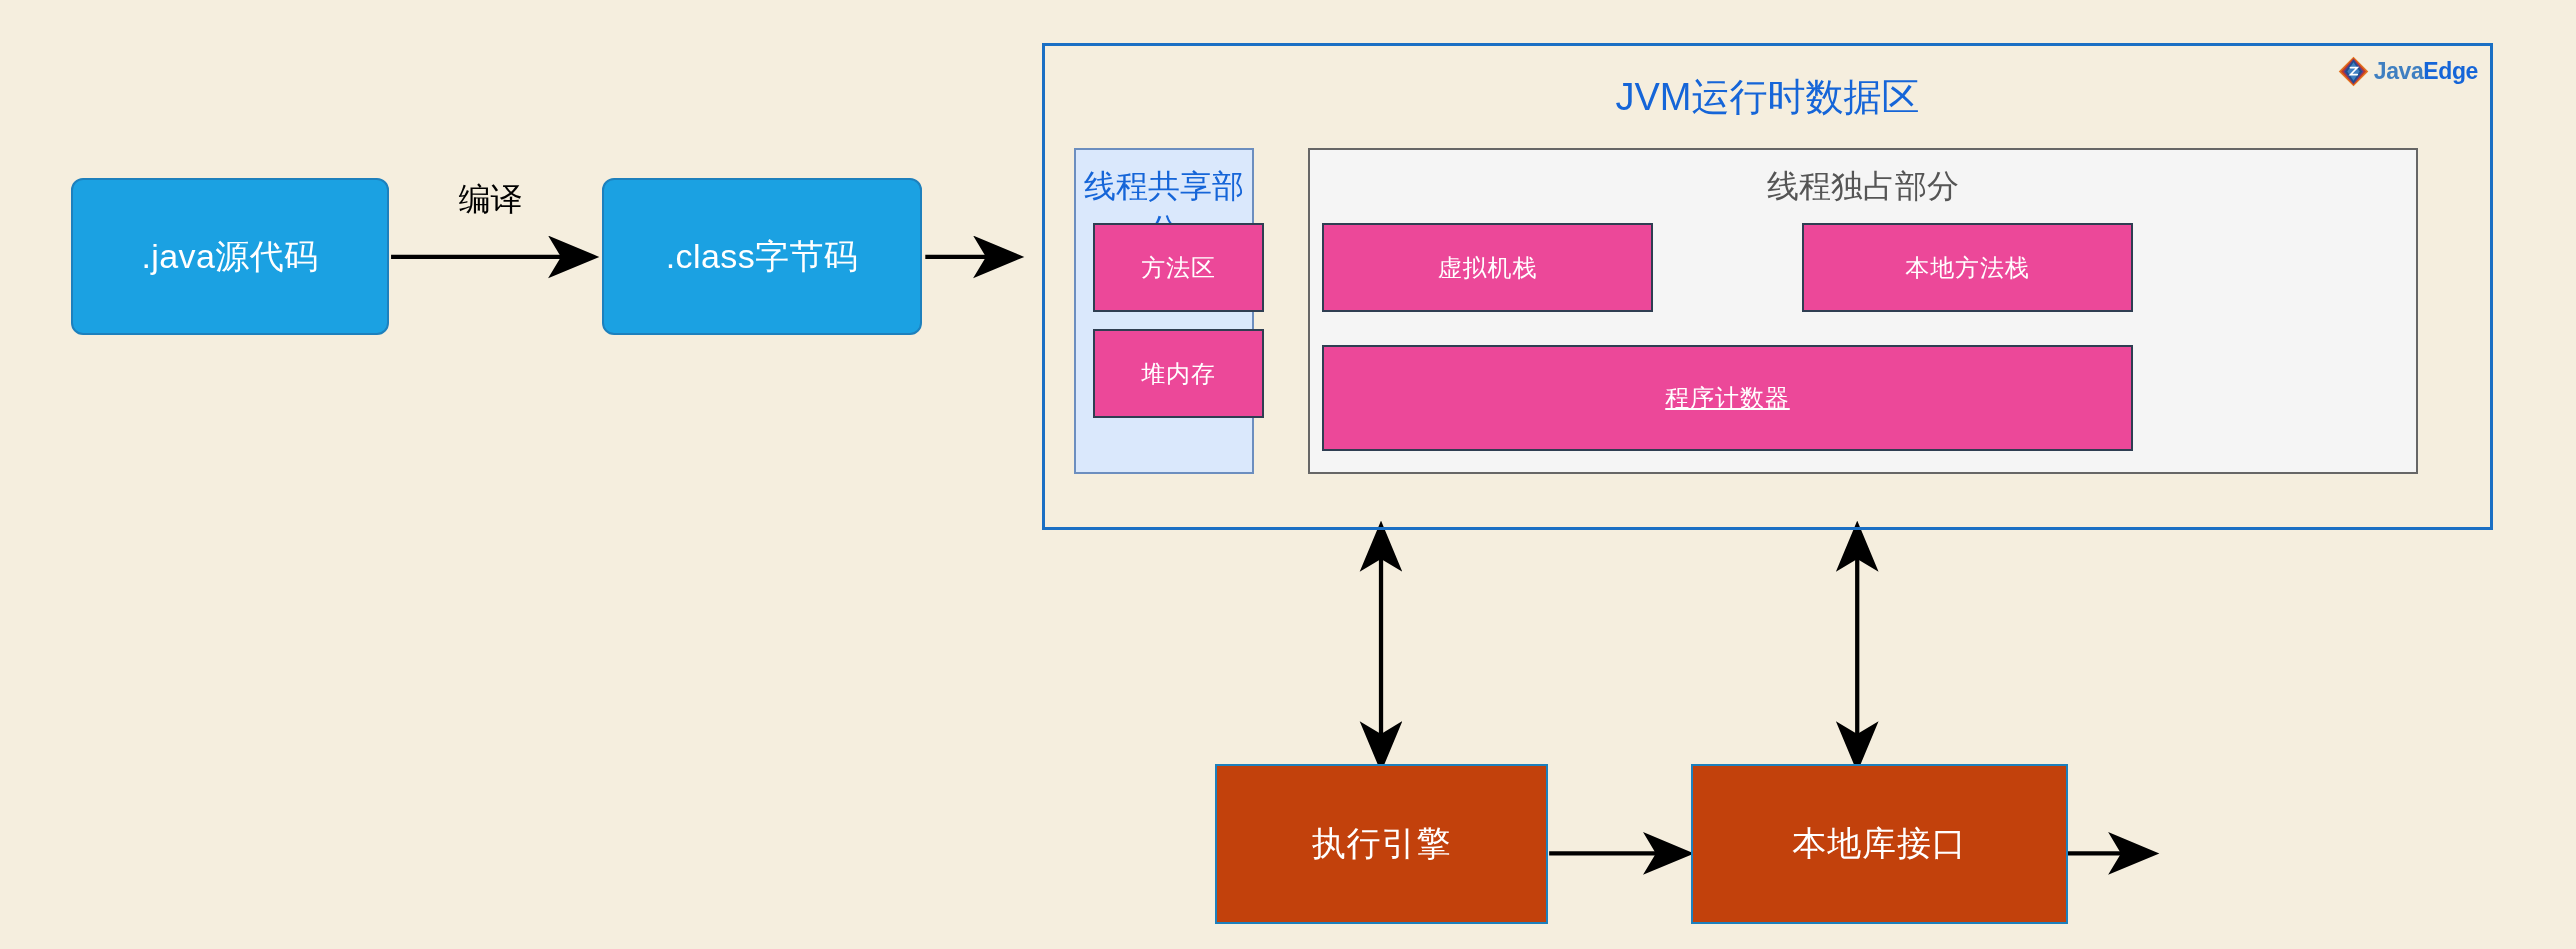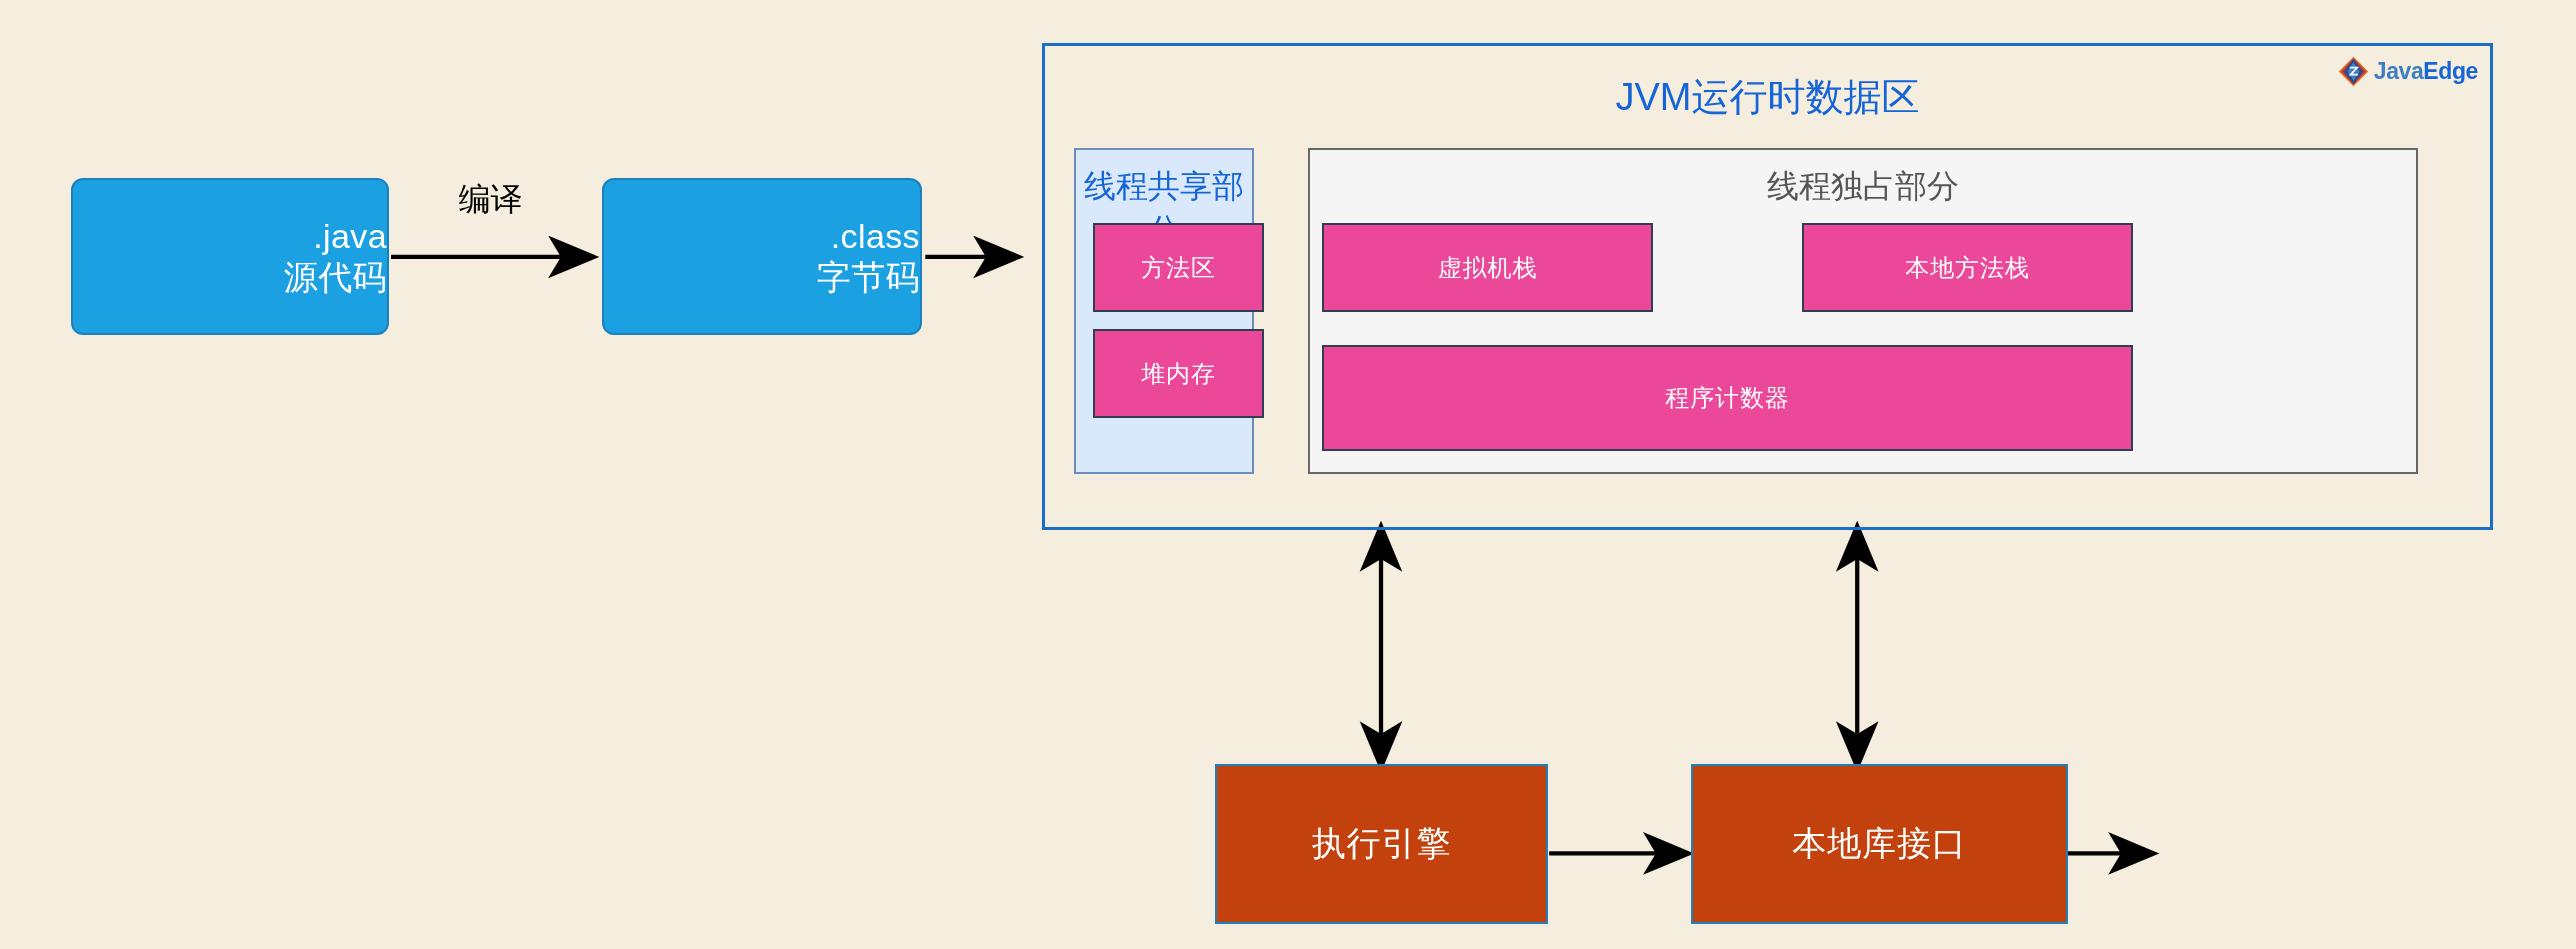--- a/index.html
+++ b/index.html
@@ -19,22 +19,22 @@
   }
   .abs { position: absolute; box-sizing: border-box; }
 
   
   .box-blue-round {
     background: #1ba1e2;
     border: 2.6px solid #1d80bd;
     border-radius: 12px;
     color: #ffffff;
     display: flex;
-    flex-direction: column;
-    align-items: flex-end;
+    flex-direction: row;
+    align-items: center;
     justify-content: center;
     line-height: 1.18;
     text-align: center;
     font-size: 34px;
     letter-spacing: 0.4px;
   }
   .box-blue-round .l1 { display:block; }
   .box-blue-round .l2 { display:block; }
 
   
@@ -202,21 +202,21 @@
       <div class="abs" id="exclusive-title" style="left:0; top:15.4px;">线程独占部分</div>
 
       <div class="abs box-slate" style="left:492px; top:73px; width:331px; height:89px;">
         <span>本地方法栈</span>
       </div>
 
       <div class="abs box-slate" style="left:12px; top:73px; width:331px; height:89px;">
         <span>虚拟机栈</span>
       </div>
 
-      <div class="abs box-slate" style="left:12px; top:195px; width:811px; height:106px;">
+      <div class="abs box-slate" style="left:12px; top:195px; width:811px; height:106px;text-decoration:underline;">
         <span>程序计数器</span>
       </div>
     </div>
 
     <div class="abs" id="brand" style="right:12px; top:10.2px;">
       <svg id="brand-mark" viewBox="0 0 40 40" xmlns="http://www.w3.org/2000/svg">
         <polygon points="20,1 39,20 20,39 1,20" fill="#e2711d"></polygon>
         <polygon points="20,3 36,20 20,37 4,20" fill="#c0392b"></polygon>
         <polygon points="20,4 33,20 20,36 7,20" fill="#5b3f8c"></polygon>
         <polygon points="20,5 31,20 20,35 9,20" fill="#1f4e8c"></polygon>

